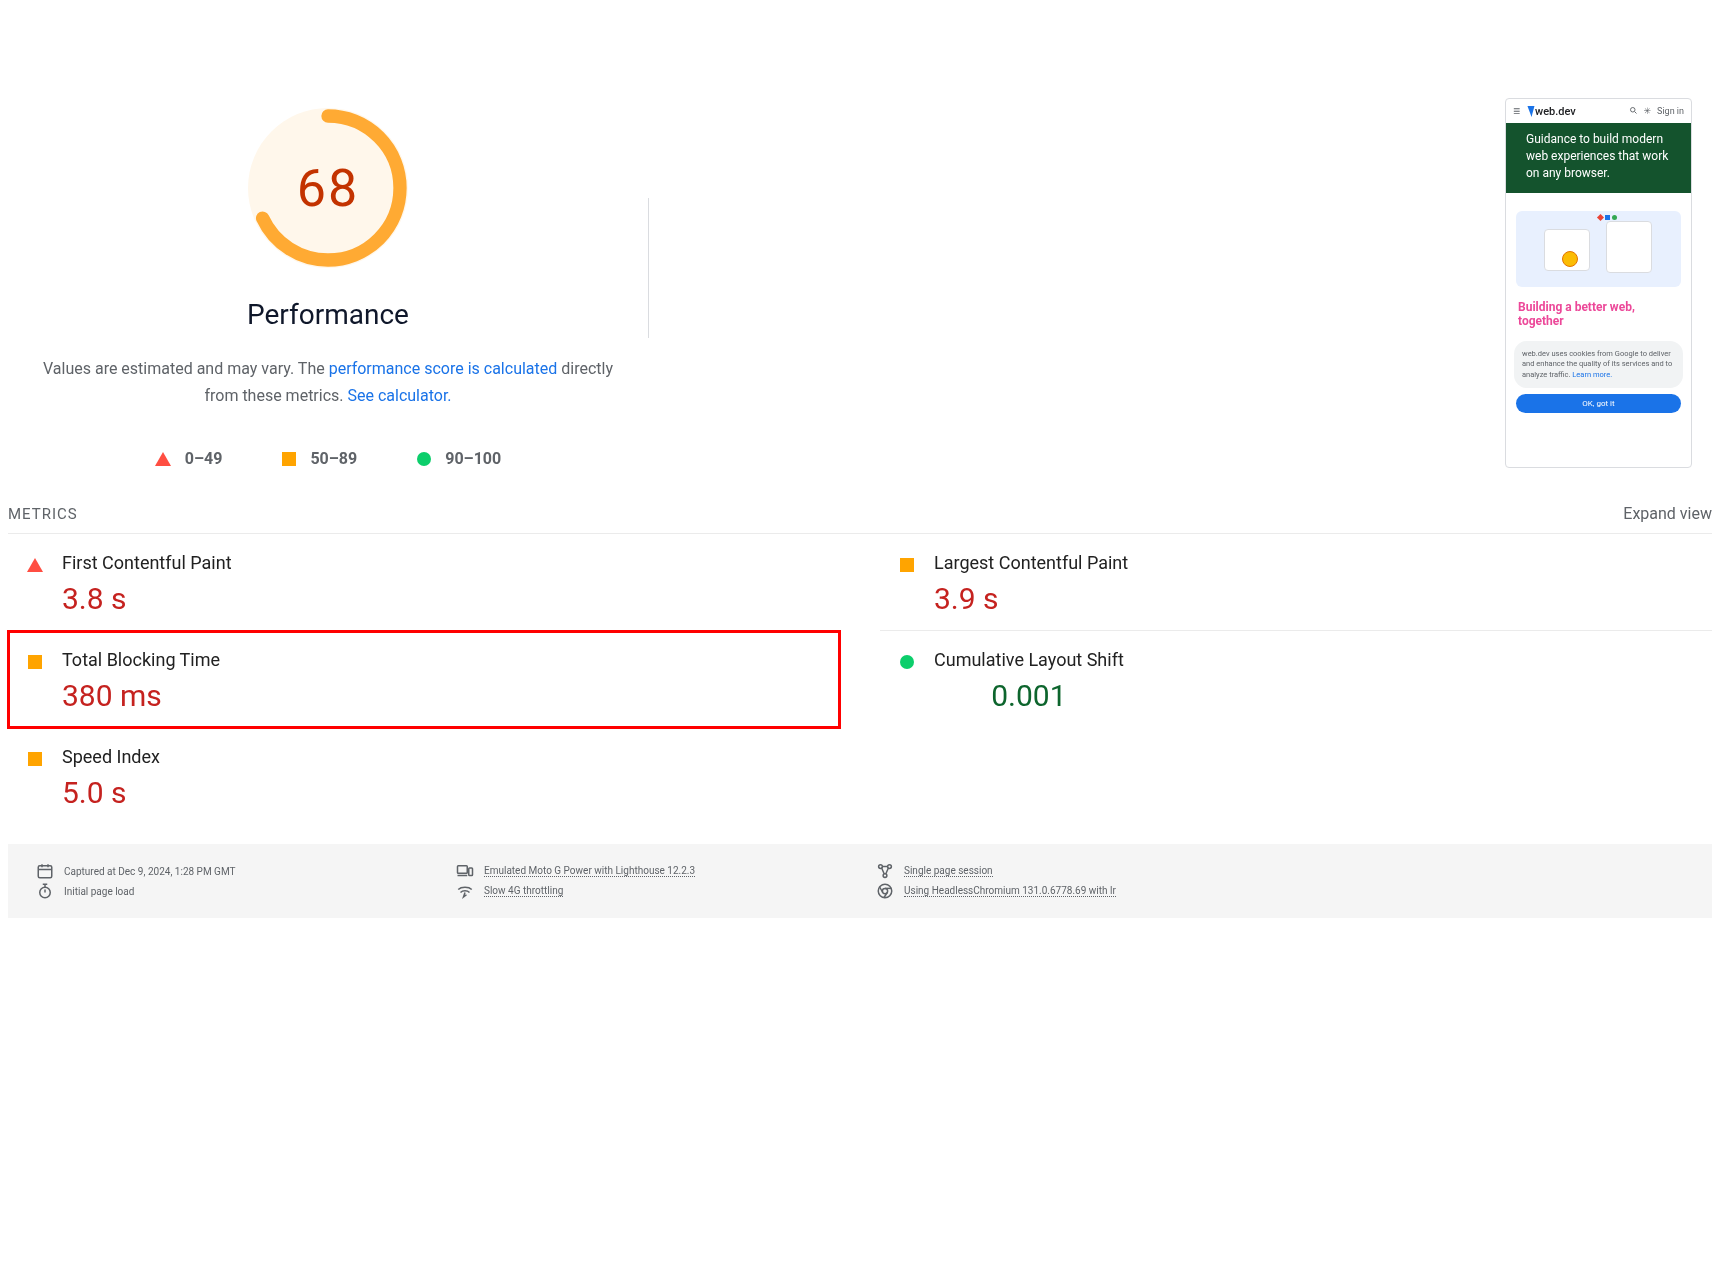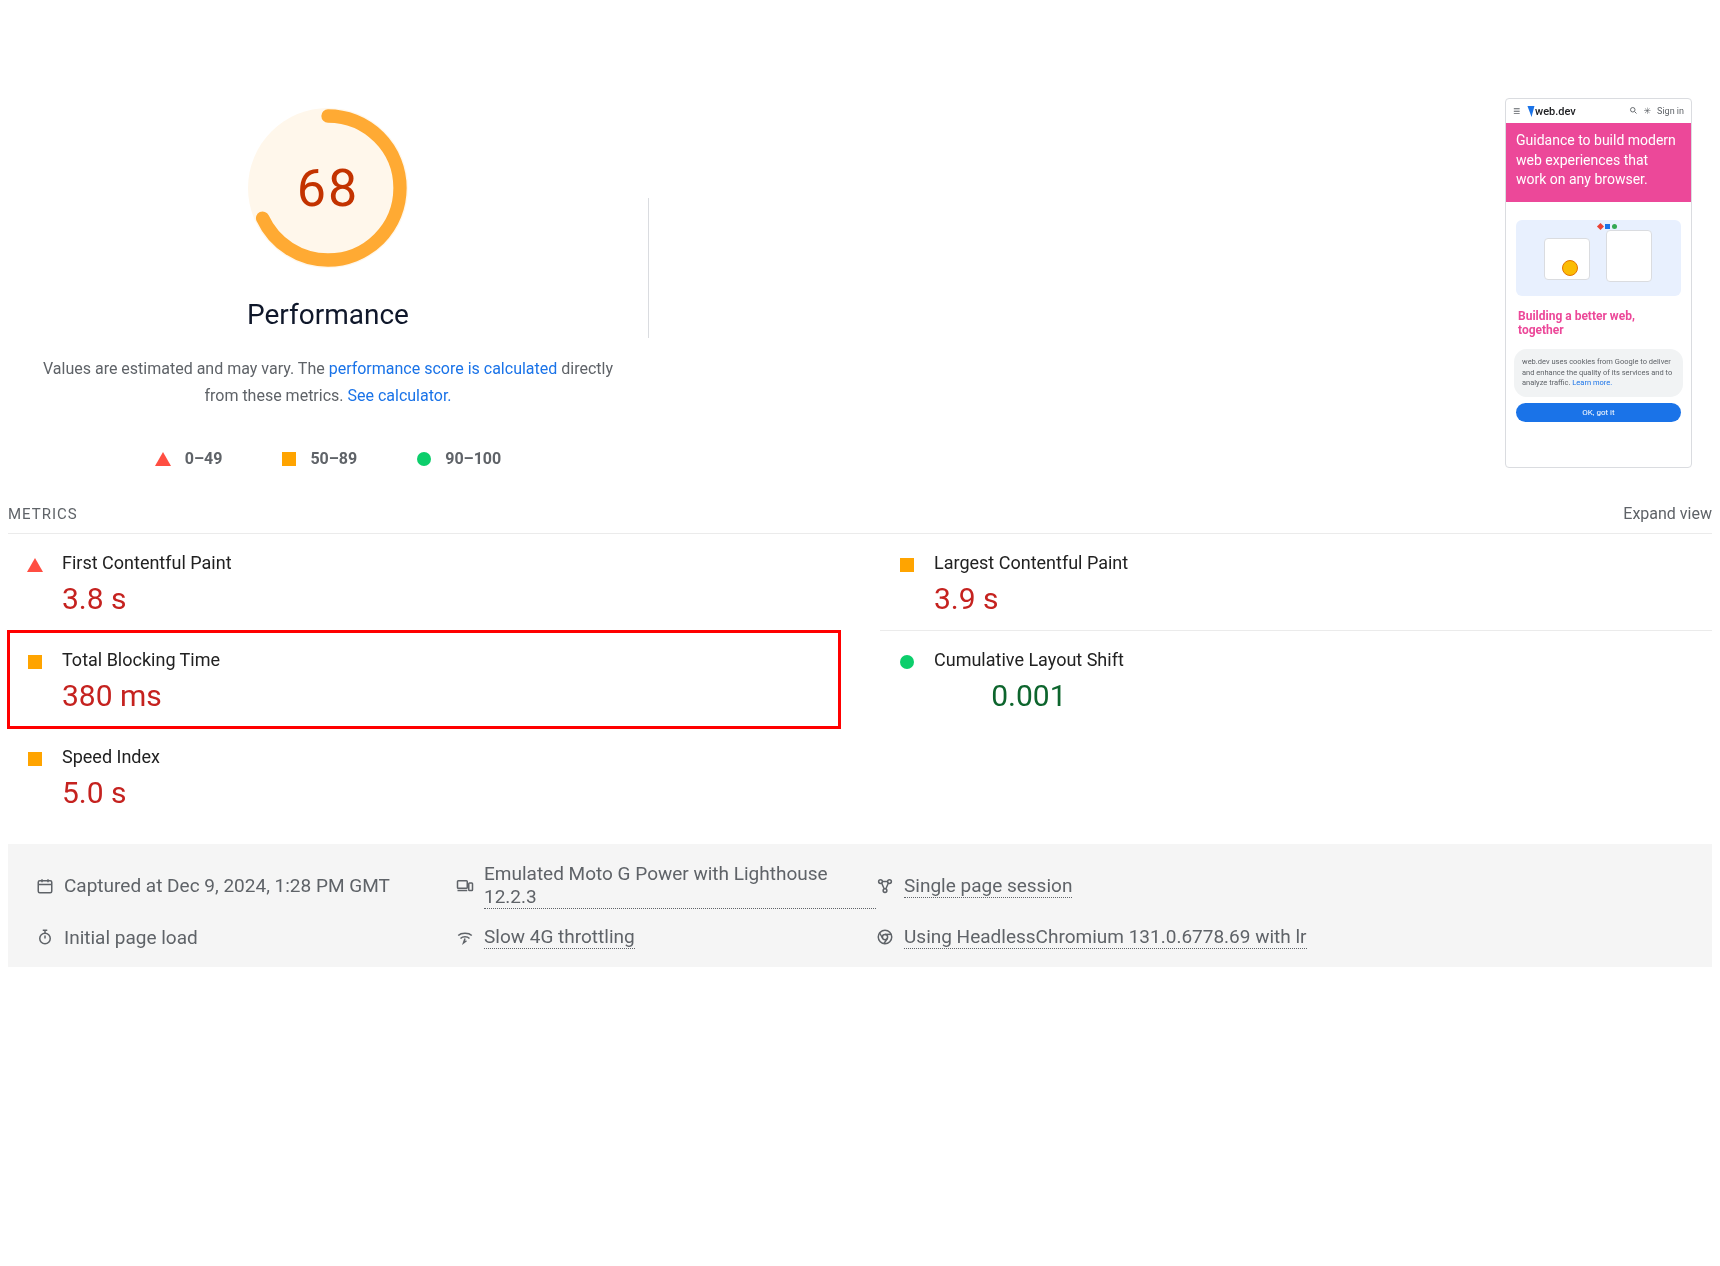--- a/index.html
+++ b/index.html
@@ -38,21 +38,21 @@
   
   .preview {
     width:187px; border:1px solid #dadce0; border-radius:4px; overflow:hidden;
     font-size:9px; color:#202124; background:#fff;
   }
   .pv-top { display:flex; align-items:center; gap:4px; padding:5px 7px; }
   .pv-ham { font-size:12px; color:#5f6368;}
   .pv-logo-shape { display:inline-block; width:0;height:0;border-left:7px solid transparent;border-top:11px solid #1a73e8; border-bottom:0; transform:skewX(-15deg); margin-right:-2px; margin-left:2px;}
   .pv-logo { font-weight:500; font-size:11px;}
   .pv-top-right { margin-left:auto; display:flex; align-items:center; gap:6px; color:#5f6368;}
-  .pv-banner { background:#ec4899; color:#fff; padding:8px 10px 12px; font-size:14px; line-height:1.4;}
+  .pv-banner { background:#14532d; color:#fff; padding:8px 20px 12px; font-size:12px; line-height:1.4;}
   .pv-illus { margin:18px 10px 14px; height:76px; background:#e8f0fe; border-radius:6px; position:relative;}
   .pv-illus::before{content:"";position:absolute;left:28px;top:18px;width:44px;height:40px;background:#fff;border:1px solid #dadce0;border-radius:4px;}
   .pv-illus::after{content:"";position:absolute;left:90px;top:10px;width:44px;height:50px;background:#fff;border:1px solid #dadce0;border-radius:4px;}
   .pv-dot{position:absolute;width:16px;height:16px;border-radius:50%;background:#fbbc04;left:46px;top:40px;border:1px solid #e37400;}
   .pv-dots{position:absolute;left:82px;top:4px;display:flex;gap:2px;}
   .pv-dots span{width:5px;height:5px;}
   .pv-dots .a{background:#ea4335;transform:rotate(45deg);}
   .pv-dots .b{background:#1a73e8;}
   .pv-dots .c{background:#34a853;border-radius:50%;}
   .pv-head { font-size:12px; font-weight:700; line-height:1.15; padding:0 12px 12px; color:#ec4899;}
@@ -69,21 +69,21 @@
   .metric .shape-col { width:54px; display:flex; justify-content:center; padding-top:6px;}
   .metric .text-col {}
   .metric-label { font-size:18px; color:#212121; margin-bottom:8px;}
   .metric-val { font-size:30px; font-weight:400;}
   .val-red { color:#c5221f;}
   .val-green { color:#0d652d;text-align:center;}
   .metric.highlight { outline:3px solid #ff0000; outline-offset:-2px;}
   .metric.no-bottom { border-bottom:none;}
   .right-col-end .metric:last-child{border-bottom:none;}
   
-  .footer { background:#f5f5f5; margin-top:20px; padding:18px 28px; display:grid; grid-template-columns: 420px 420px 1fr; row-gap:16px; font-size:19px; color:#5f6368;}
+  .footer { background:#f5f5f5; margin-top:20px; padding:18px 28px; display:grid; grid-template-columns: 420px 420px 1fr; row-gap:2px; font-size:10px; color:#5f6368;}
   .footer-item { display:flex; align-items:center; gap:10px;}
   .footer-item .u { border-bottom:1px dotted #5f6368;}
   .ico { width:18px; height:18px; color:#5f6368; flex-shrink:0; }
   .ico svg { width:100%; height:100%; display:block; }
 </style>
 </head>
 <body>
 
 <div class="top-row">
   <div class="score-col">

